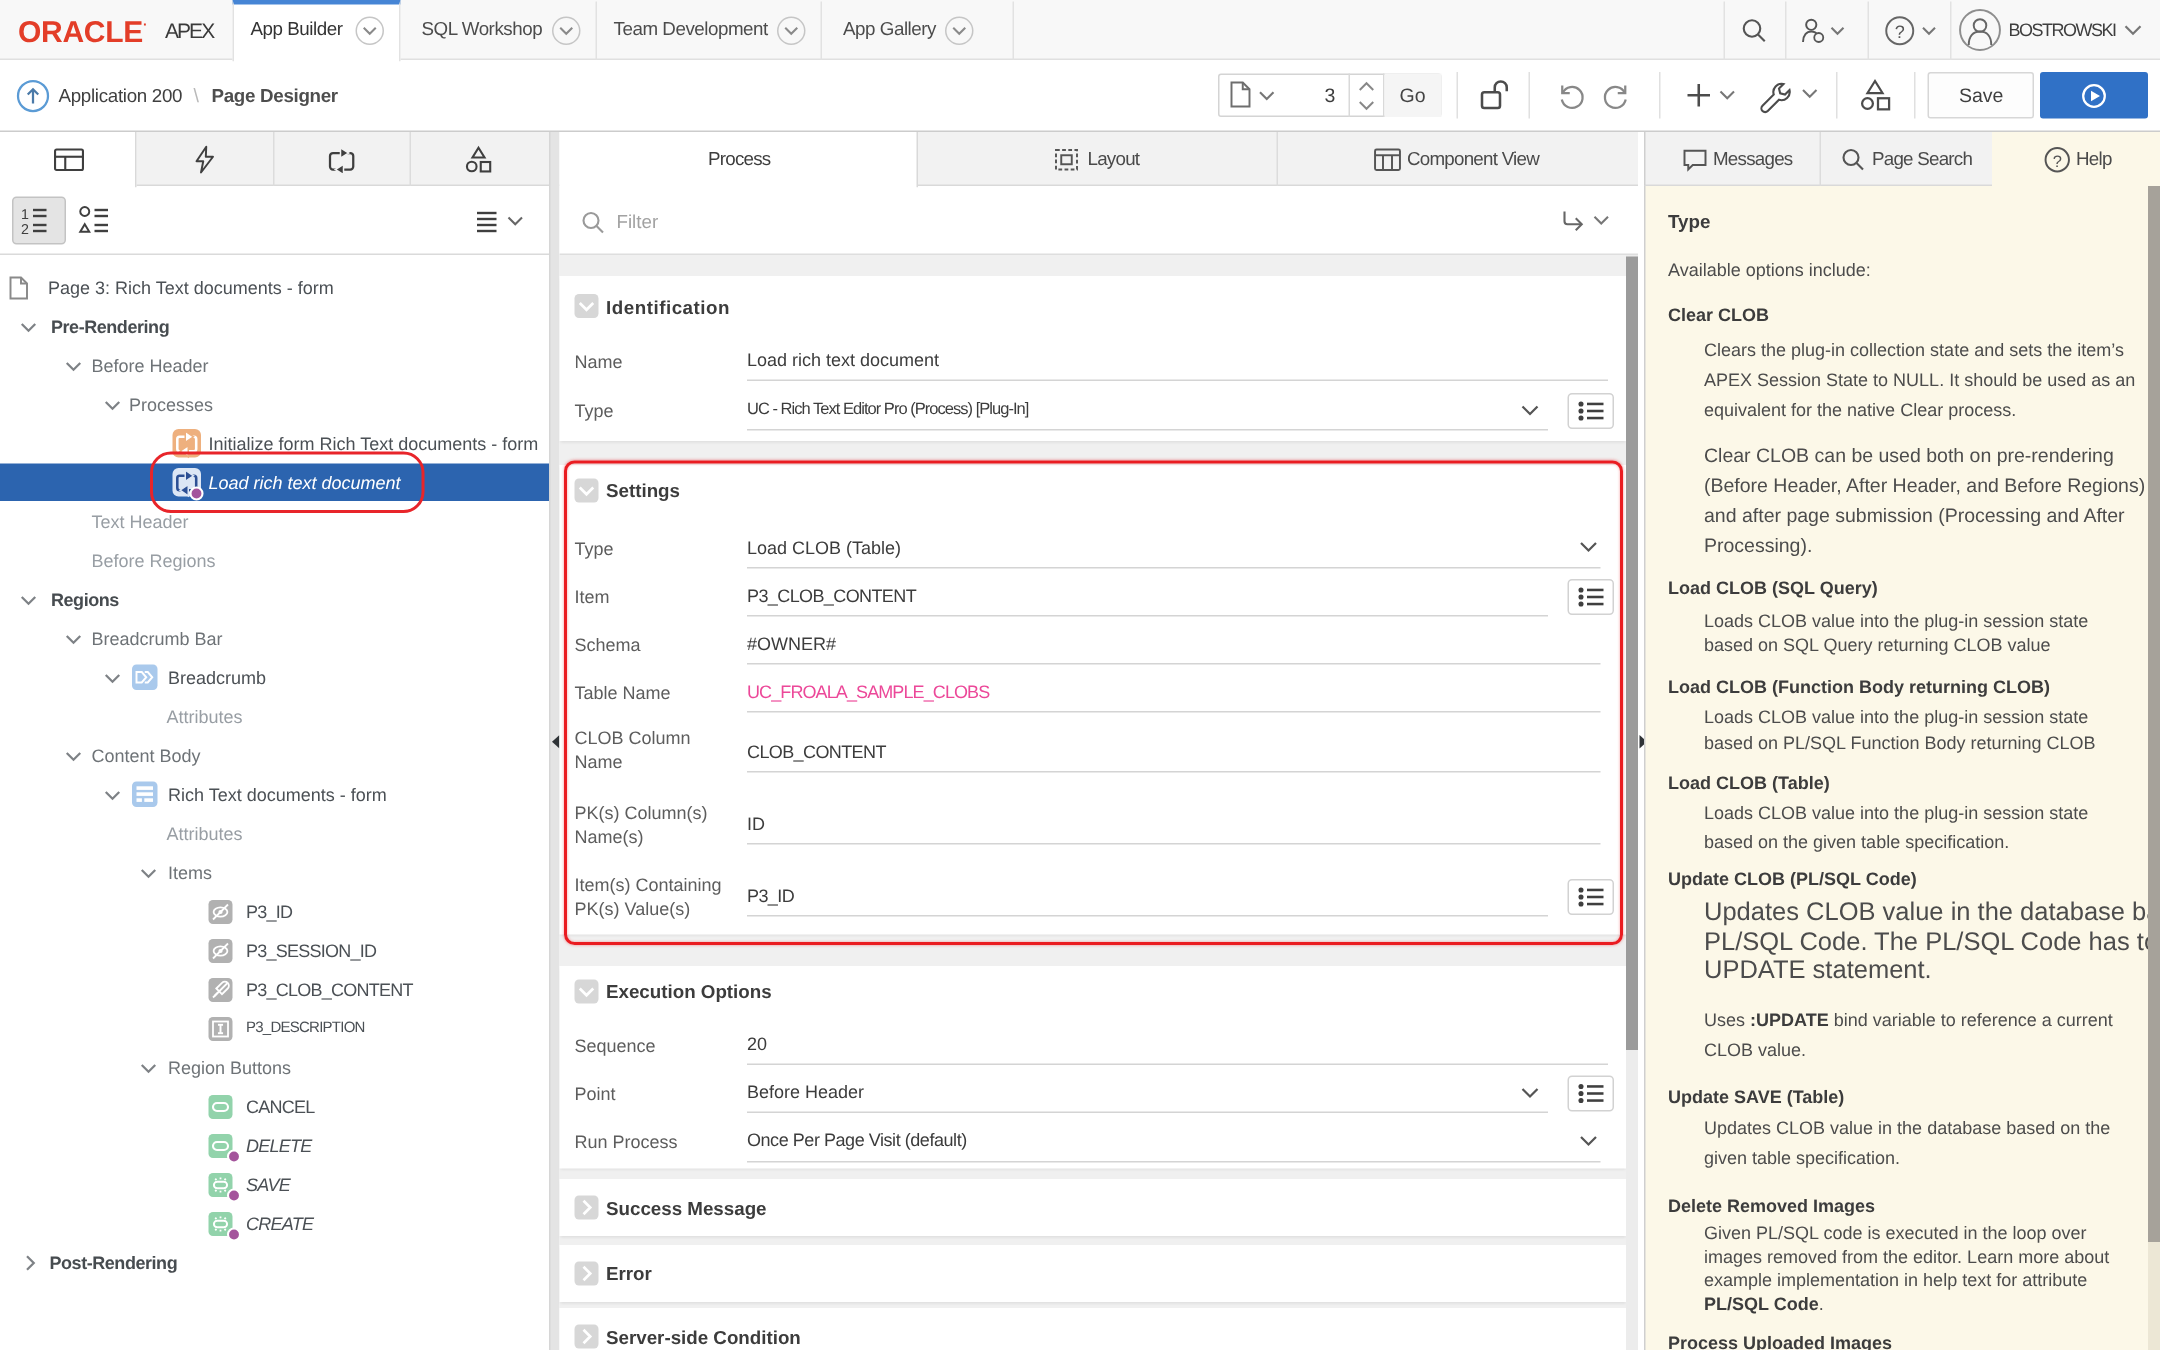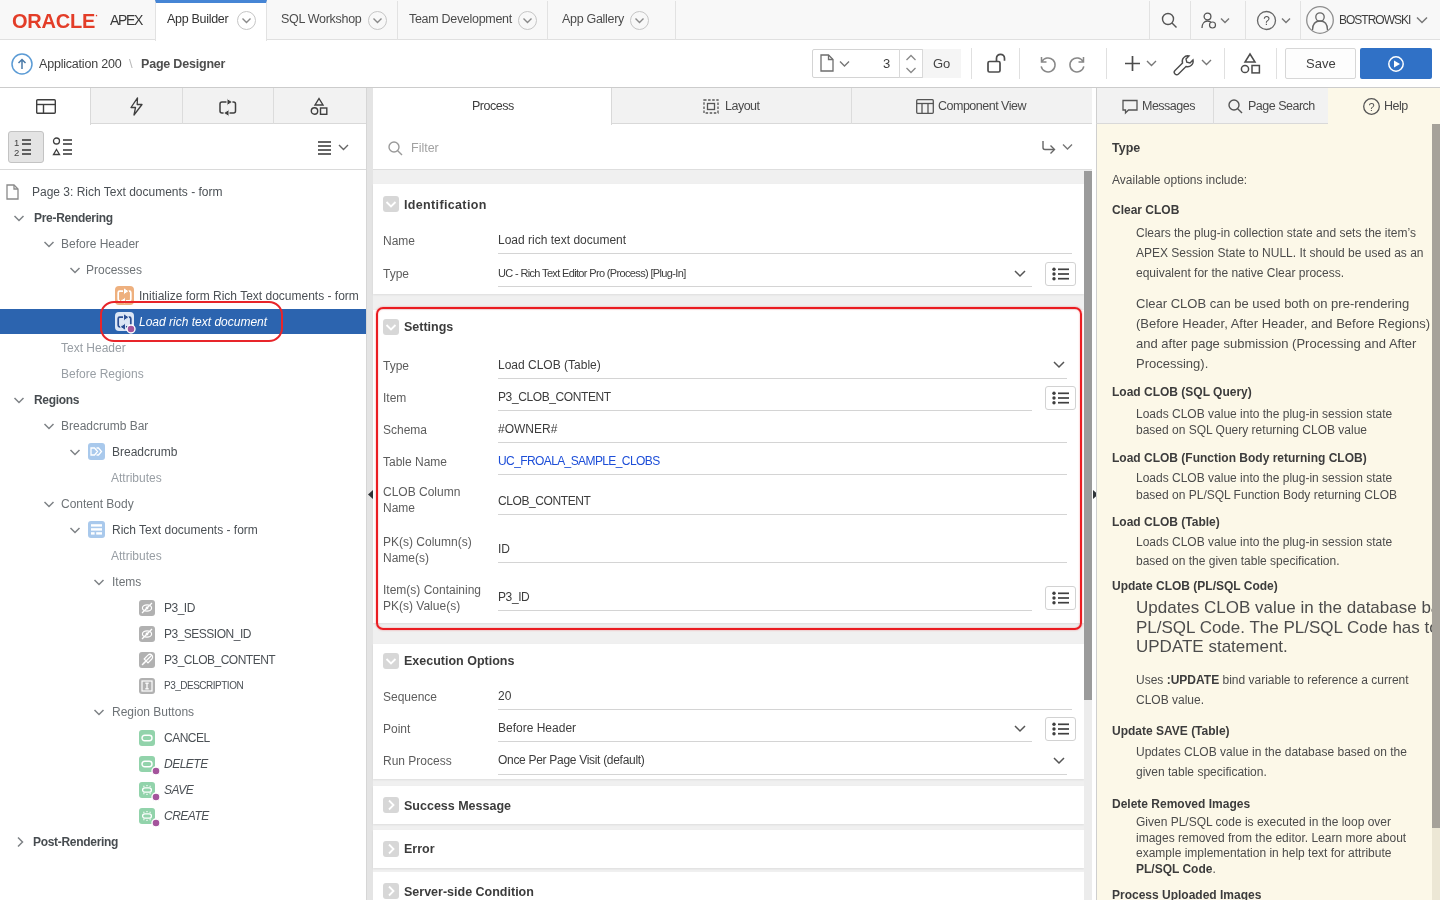--- a/index.html
+++ b/index.html
@@ -434,21 +434,21 @@
     <g stroke="#3f3f3f" stroke-width="1.7">
       <line x1="6" y1="2.3" x2="17" y2="2.3"></line>
       <line x1="6" y1="7" x2="17" y2="7"></line>
       <line x1="6" y1="11.7" x2="17" y2="11.7"></line>
     </g>
   </svg>
 <div class="t" style="left:383px;top:420px;font-size:12px;color:#5d5d5d">Schema</div>
 <div class="t" style="left:498px;top:419px;font-size:12px;color:#3c3c3c">#OWNER#</div>
 <div class="a" style="left:498px;top:442px;width:569px;height:1px;background:#d4d4d4"></div>
 <div class="t" style="left:383px;top:452px;font-size:12px;color:#5d5d5d">Table Name</div>
-<div class="t" style="left:498px;top:451px;font-size:12px;color:#1d4ed8;letter-spacing:-0.6px">UC_FROALA_SAMPLE_CLOBS</div>
+<div class="t" style="left:498px;top:451px;font-size:12px;color:#ec4899;letter-spacing:-0.6px">UC_FROALA_SAMPLE_CLOBS</div>
 <div class="a" style="left:498px;top:474px;width:569px;height:1px;background:#d4d4d4"></div>
 <div class="t" style="left:383px;top:484px;font-size:12px;color:#5d5d5d;line-height:16px">CLOB Column<br>Name</div>
 <div class="t" style="left:498px;top:491px;font-size:12px;color:#3c3c3c;letter-spacing:-0.4px">CLOB_CONTENT</div>
 <div class="a" style="left:498px;top:514px;width:569px;height:1px;background:#d4d4d4"></div>
 <div class="t" style="left:383px;top:534px;font-size:12px;color:#5d5d5d;line-height:16px">PK(s) Column(s)<br>Name(s)</div>
 <div class="t" style="left:498px;top:539px;font-size:12px;color:#3c3c3c">ID</div>
 <div class="a" style="left:498px;top:562px;width:569px;height:1px;background:#d4d4d4"></div>
 <div class="t" style="left:383px;top:582px;font-size:12px;color:#5d5d5d;line-height:16px">Item(s) Containing<br>PK(s) Value(s)</div>
 <div class="t" style="left:498px;top:587px;font-size:12px;color:#3c3c3c;letter-spacing:-0.4px">P3_ID</div>
 <div class="a" style="left:498px;top:610px;width:534px;height:1px;background:#d4d4d4"></div>

